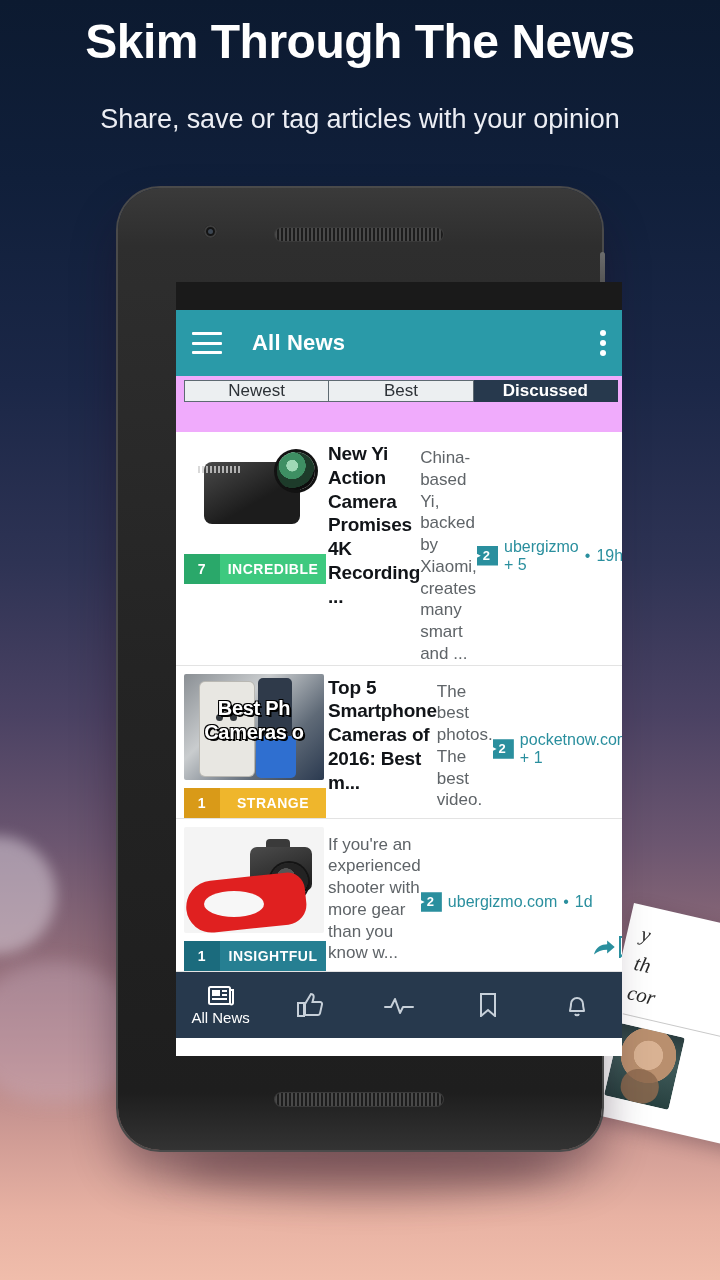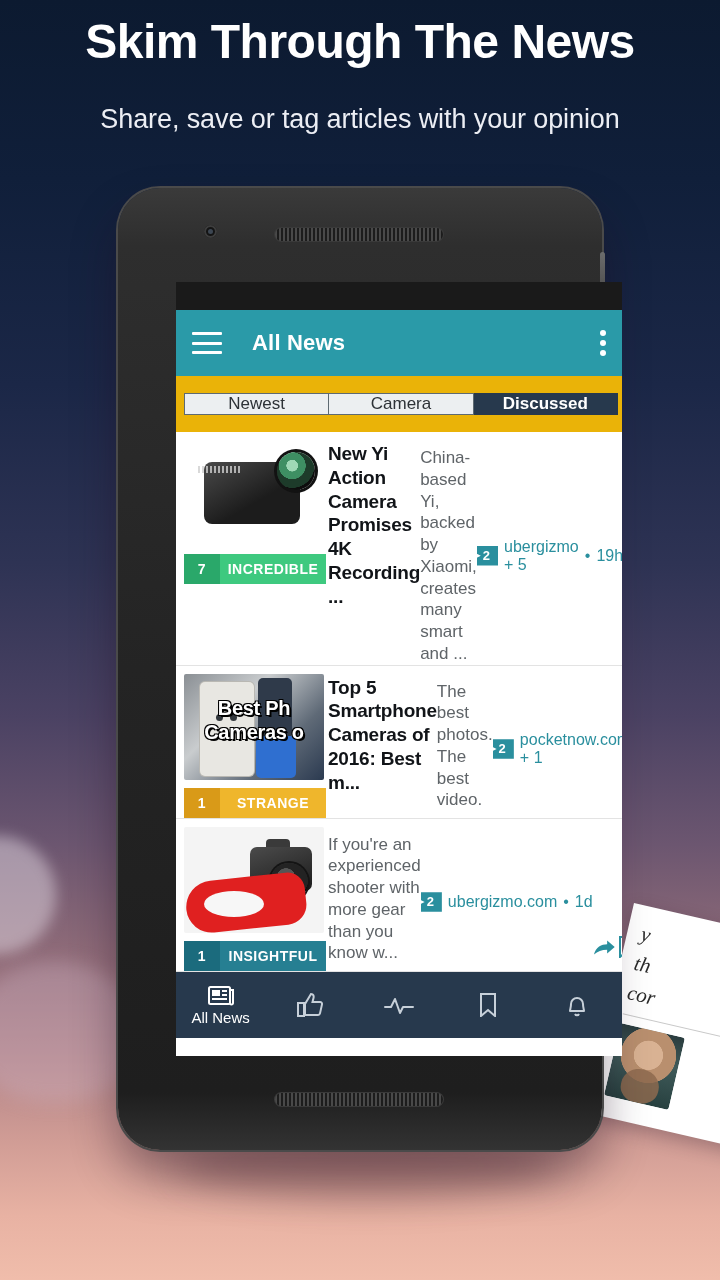--- a/index.html
+++ b/index.html
@@ -151,22 +151,22 @@
   .hamburger { width:30px; height:22px; display:flex; flex-direction:column; justify-content:space-between; cursor:pointer; }
   .hamburger span { display:block; height:3px; background:#fff; border-radius:1px; }
   .appbar-title {
     margin-left:30px; color:#ffffff; font-size:22px; font-weight:bold;
     letter-spacing:.2px;
   }
   .overflow { margin-left:auto; width:6px; display:flex; flex-direction:column; gap:4px; cursor:pointer; }
   .overflow i { display:block; width:6px; height:6px; border-radius:50%; background:#fff; }
 
   .tabs {
-    height:56px; background:#eab308;
-    display:flex; padding:4px 4px 4px 8px; align-items:center;
+    height:56px; background:#f0abfc;
+    display:flex; padding:4px 4px 4px 8px; align-items:flex-start;
   }
   .tab {
     flex:1; display:flex; align-items:center; justify-content:center;
     background:#eceff1; border:1px solid #5e6a72;
     font-size:17px; color:#2d3237; cursor:pointer;
   }
   .tab + .tab { border-left:none; }
   .tab.active { background:#27394d; color:#ffffff; font-weight:bold; border-color:#27394d; }
 
   .feed { background:#ffffff; }
@@ -321,21 +321,21 @@
       <div class="appbar-title">All News</div>
       <div class="overflow">
         <i></i>
           <i></i>
           <i></i>
       </div>
     </div>
 
     <div class="tabs">
       <div class="tab">Newest</div>
-      <div class="tab">Camera</div>
+      <div class="tab">Best</div>
       <div class="tab active">Discussed</div>
     </div>
 
     <div class="feed">
 
       <div class="card">
         <div class="card-left">
           <div class="thumb thumb-cam1">
             <div class="body"></div>
               <div class="txt"></div>

